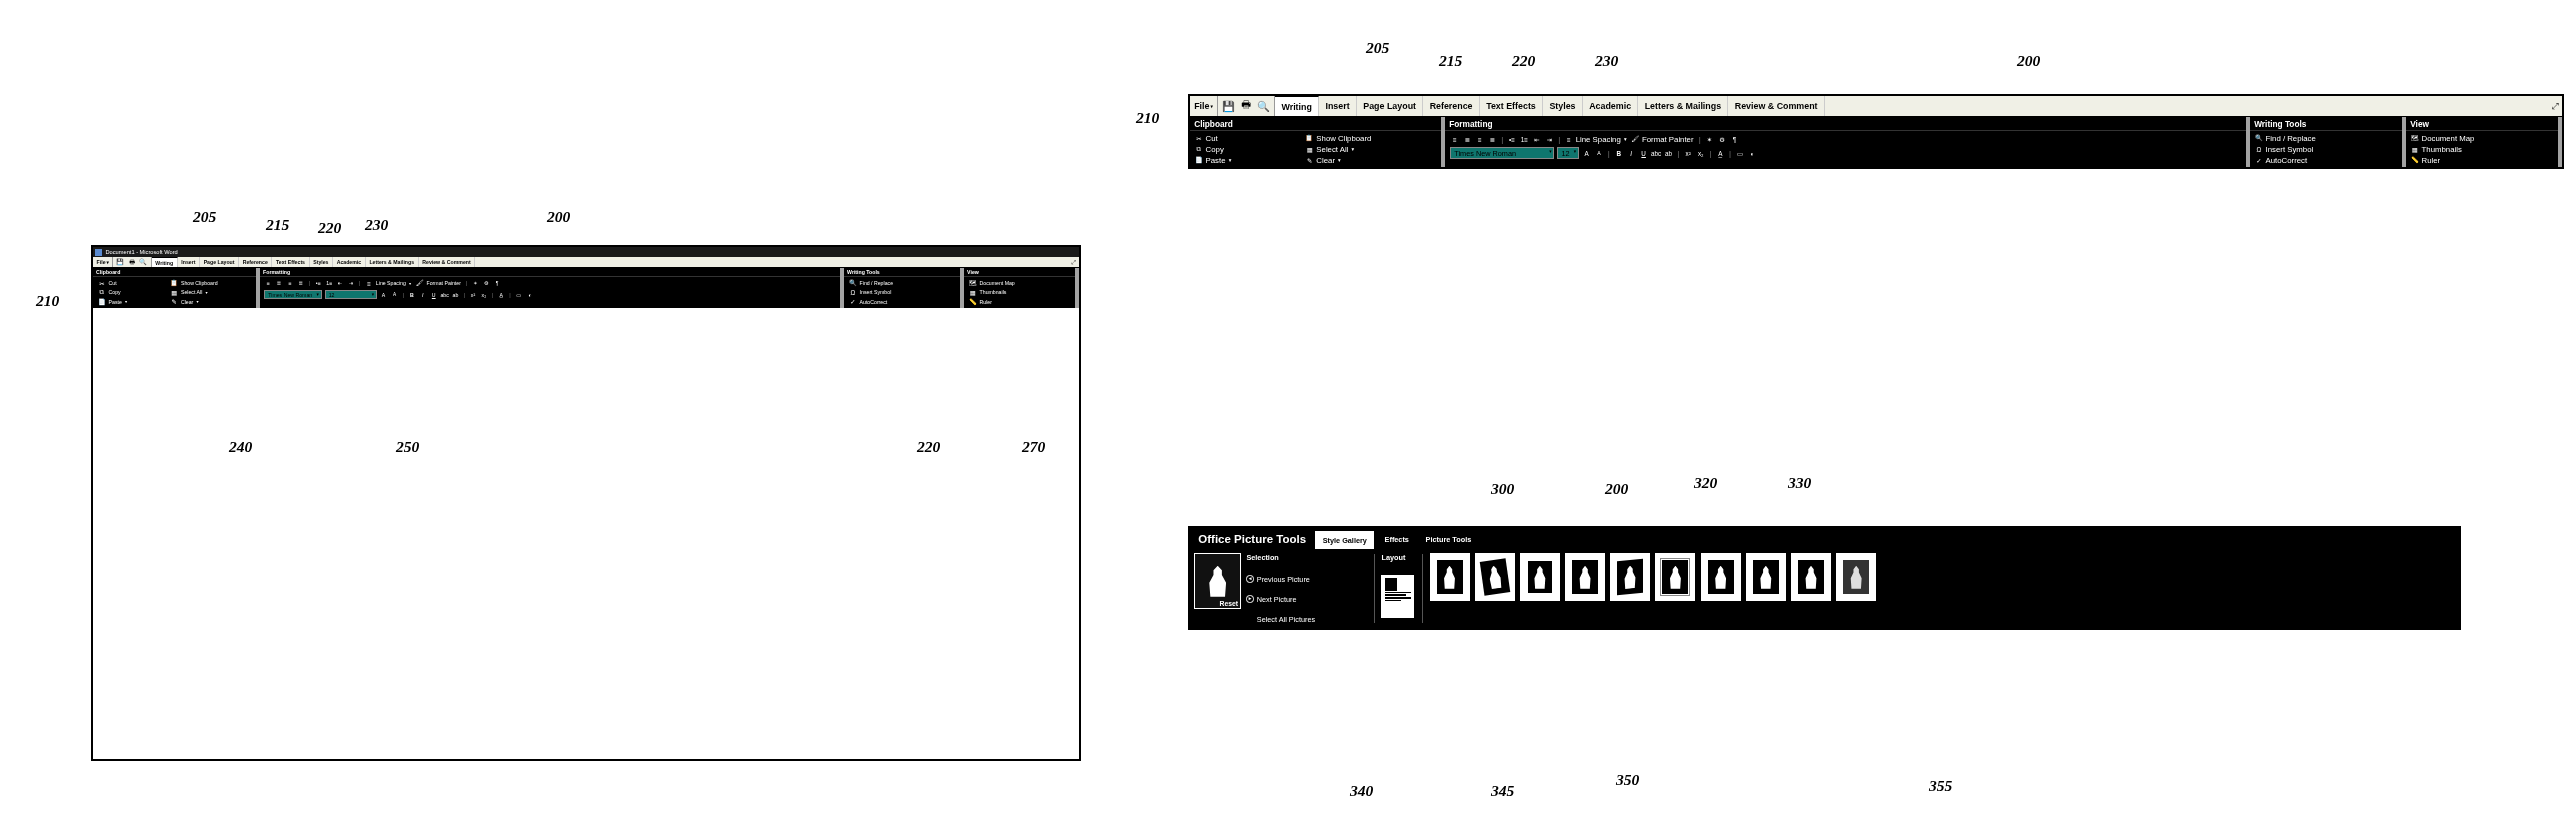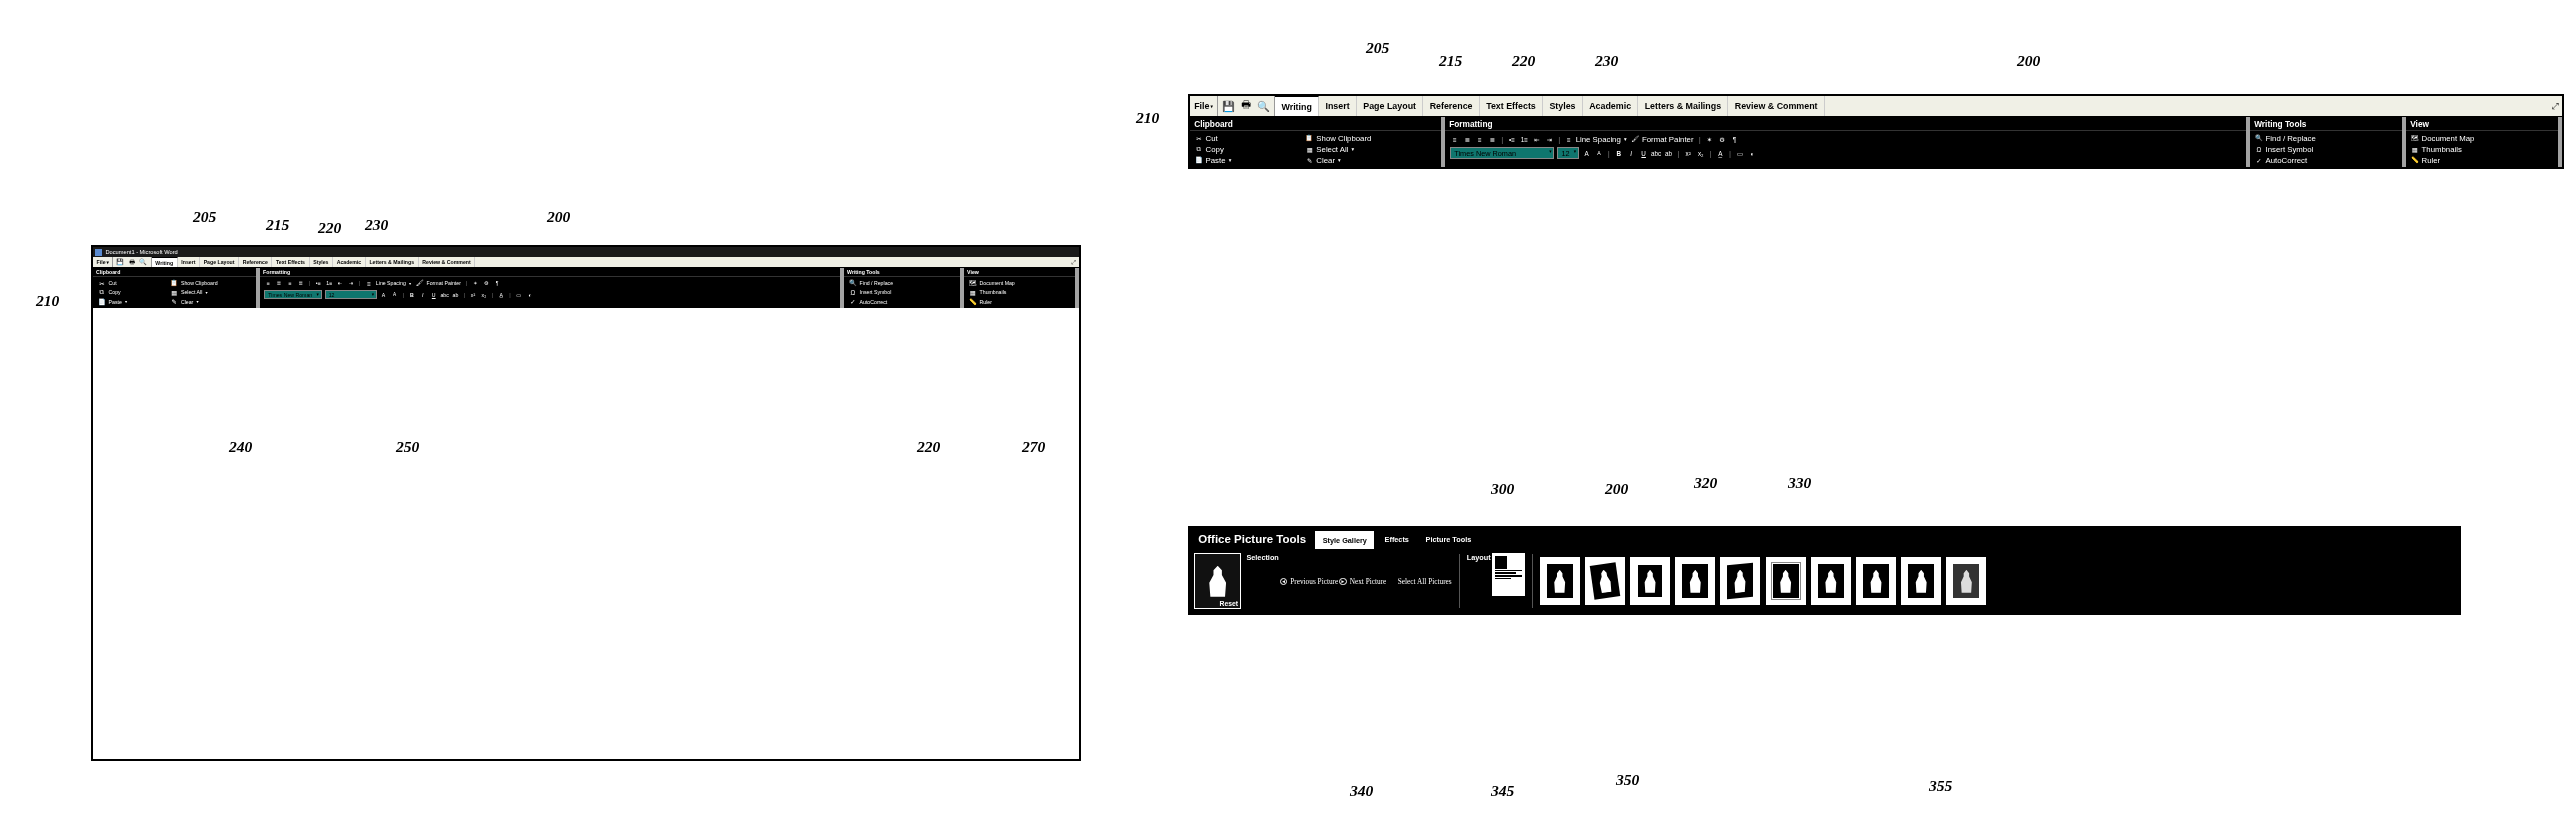--- a/index.html
+++ b/index.html
@@ -182,21 +182,21 @@
     cursor: pointer;
     font-size: 7.3px;
   }
   .pt-tab.inactive { background: #000; color: #fff; border: none; }
   .pt-body {
     display: flex; align-items: stretch;
     background: #000; color: #fff;
     padding: 4.2px;
     gap: 5.2px;
   }
-  .pt-group { display: flex; gap: 1px; }
+  .pt-group { display: flex; flex-direction: column; gap: 11px; }
   .pt-group-title { font-weight: bold; font-size: 7.3px; margin-bottom: 2.1px; }
   .thumb {
     width: 41px; height: 48px;
     background: #111;
     border: 1px solid #fff;
     position: relative;
     display: flex; align-items: center; justify-content: center;
   }
   .thumb.lg { width: 47px; height: 56px; }
   .thumb .caption {
@@ -223,22 +223,22 @@
     background: #fff;
     display: flex; align-items: center; justify-content: center;
     position: relative;
   }
   .style-item .inner {
     width: 26px; height: 34px; background: #000;
     display: flex; align-items: center; justify-content: center;
   }
   .style-item .inner .silhouette { width: 13.6px; height: 23px; }
   .pt-cmd {
-    display: flex; align-items: center; gap: 3.1px;
-    cursor: pointer; white-space: nowrap; font-size: 7.3px; font-family: Liberation Serif, serif;
+    display: flex; align-items: flex-start; gap: 3.1px;
+    cursor: pointer; white-space: nowrap; font-size: 7.3px;
   }
   .circ {
     width: 7.3px; height: 7.3px; border: 1px solid #fff; border-radius: 50%;
     display: inline-flex; align-items: center; justify-content: center; font-size: 4.7px;
   }
   .doc-area { background: #fff; flex: 1; }
   
   .small .tabbar { height: 10.4px; }
   .small .tab, .small .file-menu { padding: 0 3.6px; font-size: 5.2px; }
   .small .group-title { font-size: 5.2px; padding: 1px 3.1px; }

